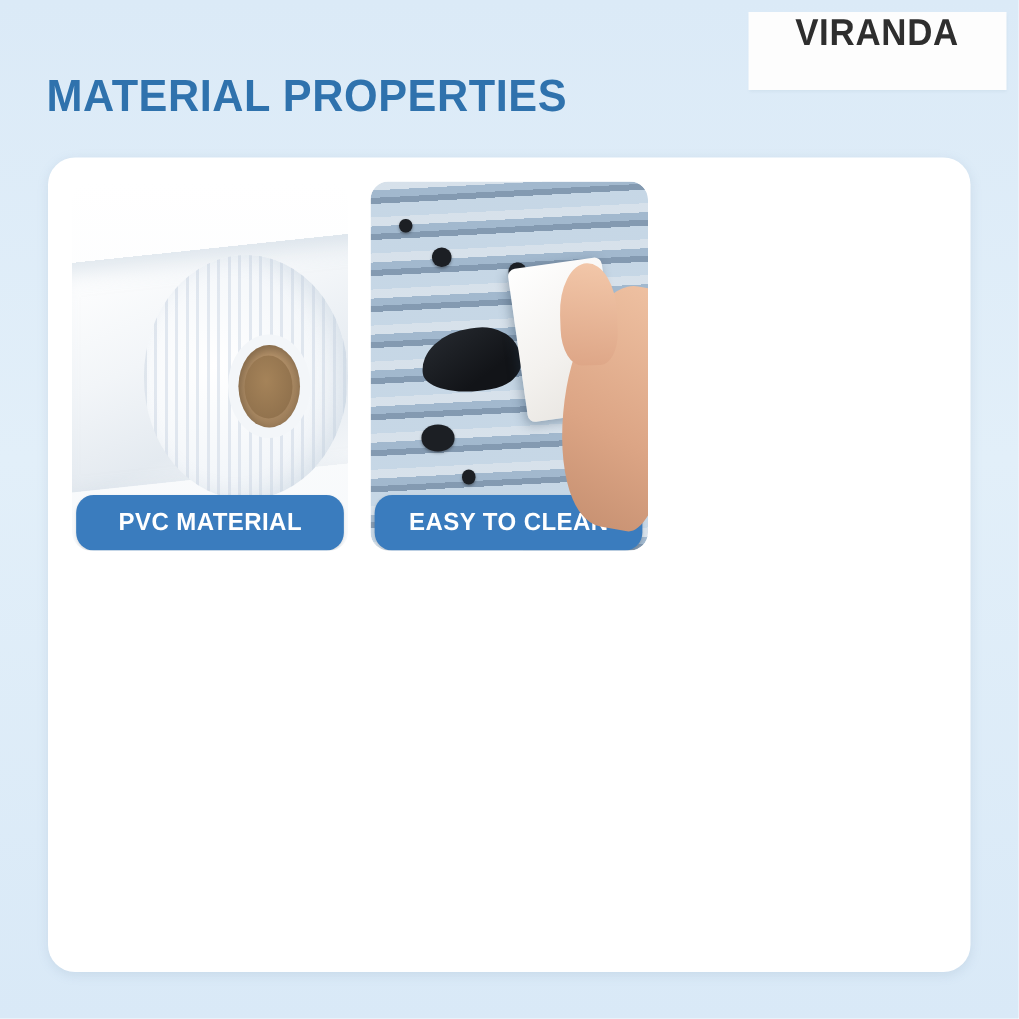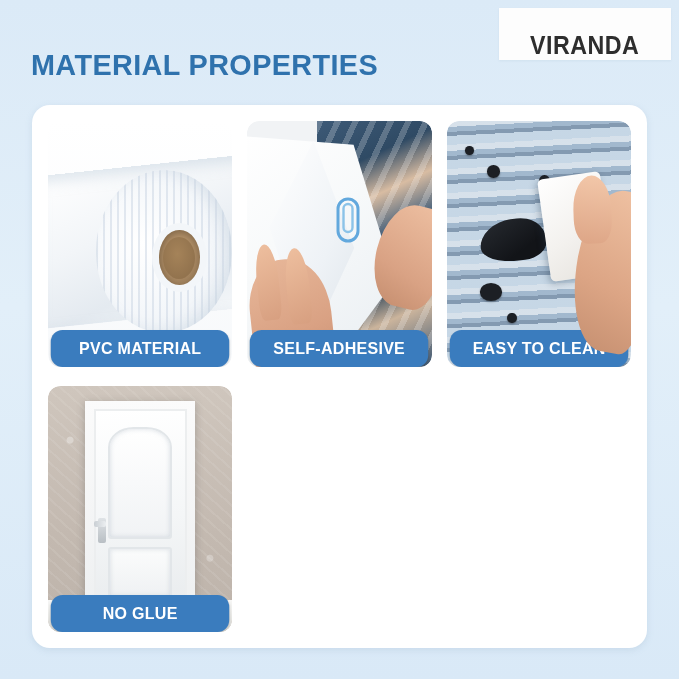--- a/index.html
+++ b/index.html
@@ -8,21 +8,21 @@
     font-family:"Liberation Sans", sans-serif;
     background:#dcebf8;
   }
   .page{
     position:relative;width:679px;height:679px;
     background:linear-gradient(180deg,#dbeaf7 0%,#e2eff9 45%,#d9e9f7 100%);
   }
   
   .brand-box{
     position:absolute;left:499px;top:8px;width:172px;height:52px;
-    background:#fdfdfd;display:flex;align-items:flex-end;justify-content:center;
+    background:#fdfdfd;display:flex;align-items:flex-start;justify-content:center;
     box-shadow:0 1px 2px rgba(80,110,140,.08);
   }
   .brand-text{
     font-size:25px;font-weight:bold;color:#2e2e2e;letter-spacing:.5px;
     font-family:"Liberation Sans", sans-serif;
     transform:scaleX(.93);
   }
   .page-title{
     position:absolute;left:31px;top:48px;
     font-size:30px;font-weight:bold;color:#2f72ad;letter-spacing:.4px;
@@ -286,68 +286,34 @@
           <div class="roll-body">
             <div class="roll-core"></div>
           </div>
         </div>
         <div class="label">
           <span>PVC MATERIAL</span>
         </div>
       </div>
 
 
-      <div class="tile">
-        <div class="tile-photo t3">
-          <div class="marble"></div>
-          <div class="peel"></div>
-          <div class="peel-fold"></div>
-          <div class="clip-icon">
-            <svg width="28" height="50" viewBox="0 0 28 50">
-              <rect x="4" y="4" width="20" height="42" rx="10" fill="none" stroke="#62a8dd" stroke-width="3"></rect>
-              <rect x="9.5" y="9" width="9" height="28" rx="4.5" fill="none" stroke="#8cc3e8" stroke-width="2.4"></rect>
-            </svg>
-          </div>
-          <div class="hand-l"></div>
-          <div class="hand-r"></div>
-        </div>
-        <div class="label">
-          <span>SELF-ADHESIVE</span>
-        </div>
-      </div>
 
 
       <div class="tile">
         <div class="tile-photo t5">
           <div class="stain" style="left:10%;top:10%;width:5%;height:4%;"></div>
           <div class="stain" style="left:22%;top:18%;width:7%;height:5%;"></div>
           <div class="stain" style="left:50%;top:22%;width:6%;height:5%;"></div>
           <div class="stain-big"></div>
           <div class="stain" style="left:18%;top:66%;width:12%;height:7%;"></div>
           <div class="stain" style="left:33%;top:78%;width:5%;height:4%;"></div>
           <div class="cloth"></div>
           <div class="hand5"></div>
         </div>
         <div class="label">
           <span>EASY TO CLEAN</span>
         </div>
       </div>
 
-      <div class="tile">
-        <div class="tile-photo t6">
-          <div class="wall-tex"></div>
-          <div class="door-frame">
-            <div class="door">
-              <div class="door-panel-top"></div>
-              <div class="door-panel-bot"></div>
-              <div class="handle"></div>
-            </div>
-          </div>
-          <div class="baseboard"></div>
-        </div>
-        <div class="label">
-          <span>NO GLUE</span>
-        </div>
-      </div>
 
     </div>
   </div>
 </div>
 
 </body></html>

